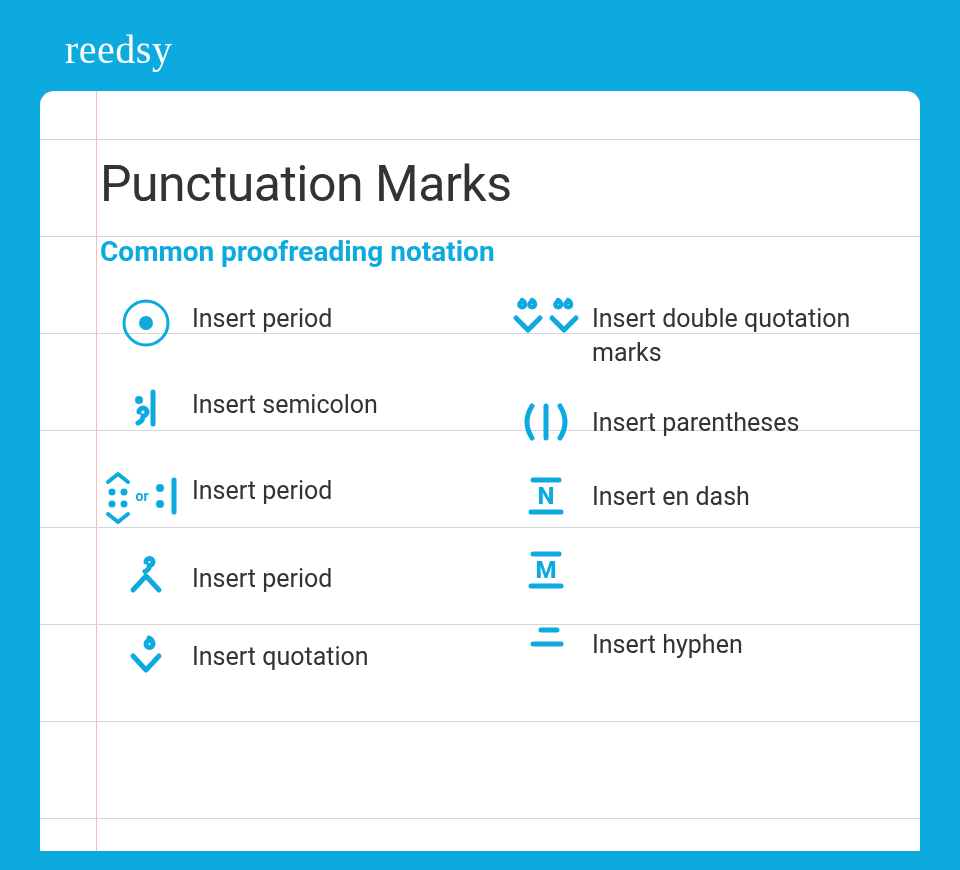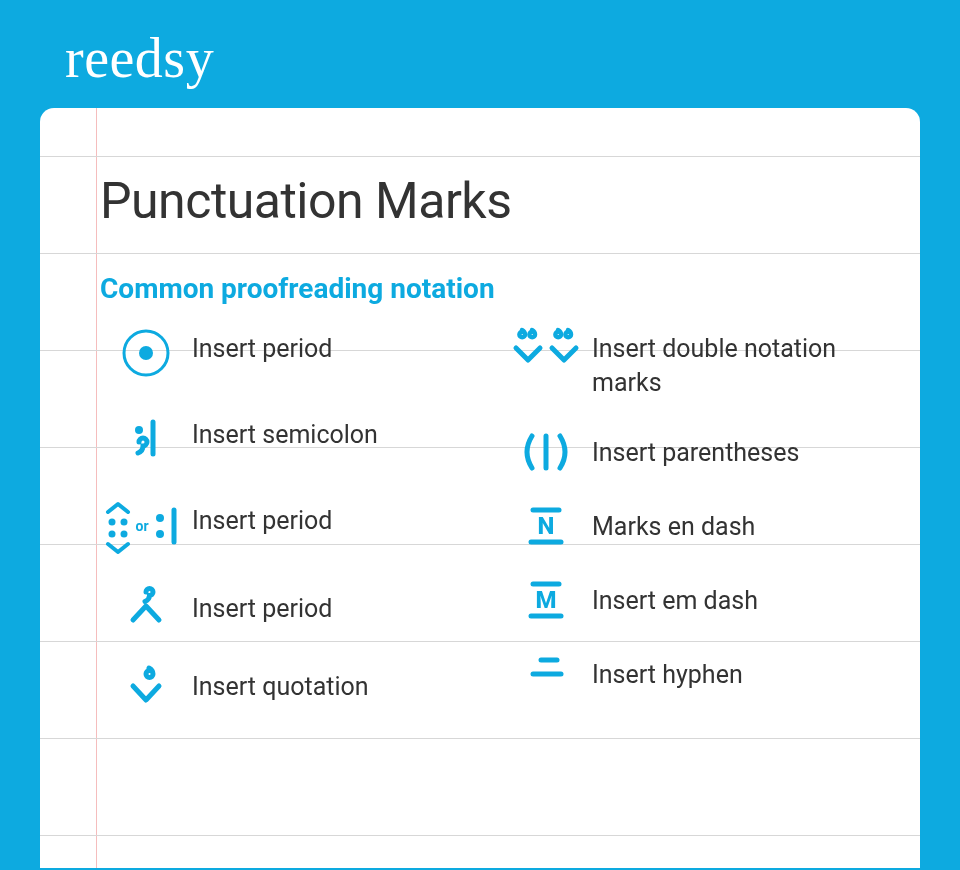--- a/index.html
+++ b/index.html
@@ -8,21 +8,21 @@
       height: 870px;
       background: #0daae0;
       font-family: -apple-system, BlinkMacSystemFont, "Segoe UI", Roboto, Helvetica, Arial, sans-serif;
       overflow: hidden;
     }
     .logo-wrap {
       padding: 26px 0 0 65px;
     }
     .logo {
       font-family: Georgia, 'Times New Roman', serif;
-      font-size: 56px;
+      font-size: 40px;
       color: #ffffff;
       letter-spacing: 0.5px;
     }
     .card {
       position: relative;
       margin: 18px 40px 0 40px;
       background: #ffffff;
       border-radius: 14px 14px 0 0;
       height: 760px;
       overflow: hidden;
@@ -46,28 +46,28 @@
       background: #f5bdbd;
     }
     .content {
       position: relative;
       padding: 64px 36px 0 60px;
     }
     .title {
       font-size: 50px;
       font-weight: 400;
       color: #333333;
-      margin-bottom: 42px;
+      margin-bottom: 22px;
       letter-spacing: -0.5px;
     }
     .subtitle {
       font-size: 28px;
       font-weight: 700;
       color: #0daae0;
-      margin-bottom: 21px;
+      margin-bottom: 28px;
     }
     .cols {
       display: flex;
       gap: 16px;
     }
     .col {
       flex: 1;
     }
     .entry {
       display: flex;
@@ -191,21 +191,21 @@
           <div class="mark">
             <svg width="72" height="46" viewBox="0 0 72 46">
               <path d="M6 22 L18 34 L30 22" fill="none" stroke="#0daae0" stroke-width="5" stroke-linecap="round" stroke-linejoin="round"></path>
               <path d="M42 22 L54 34 L66 22" fill="none" stroke="#0daae0" stroke-width="5" stroke-linecap="round" stroke-linejoin="round"></path>
               <path d="M12 4 q3 1.5 3 4.5 a2.8 2.8 0 1 1 -2.8 -2.8" fill="none" stroke="#0daae0" stroke-width="4.5" stroke-linecap="round"></path>
               <path d="M22 4 q3 1.5 3 4.5 a2.8 2.8 0 1 1 -2.8 -2.8" fill="none" stroke="#0daae0" stroke-width="4.5" stroke-linecap="round"></path>
               <path d="M48 4 q3 1.5 3 4.5 a2.8 2.8 0 1 1 -2.8 -2.8" fill="none" stroke="#0daae0" stroke-width="4.5" stroke-linecap="round"></path>
               <path d="M58 4 q3 1.5 3 4.5 a2.8 2.8 0 1 1 -2.8 -2.8" fill="none" stroke="#0daae0" stroke-width="4.5" stroke-linecap="round"></path>
             </svg>
           </div>
-          <div class="label">Insert double notation marks</div>
+          <div class="label">Insert double quotation marks</div>
         </div>
 
         <div class="entry">
           <div class="mark">
             <svg width="60" height="44" viewBox="0 0 60 44">
               <path d="M16 6 Q6 22 16 38" fill="none" stroke="#0daae0" stroke-width="5" stroke-linecap="round"></path>
               <line x1="30" y1="6" x2="30" y2="38" stroke="#0daae0" stroke-width="5" stroke-linecap="round"></line>
               <path d="M44 6 Q54 22 44 38" fill="none" stroke="#0daae0" stroke-width="5" stroke-linecap="round"></path>
             </svg>
           </div>
@@ -213,32 +213,31 @@
         </div>
 
         <div class="entry">
           <div class="mark">
             <svg width="54" height="44" viewBox="0 0 54 44">
               <line x1="14" y1="6" x2="40" y2="6" stroke="#0daae0" stroke-width="5" stroke-linecap="round"></line>
               <text x="27" y="30" font-size="24" font-weight="800" fill="#0daae0" text-anchor="middle">N</text>
               <line x1="12" y1="38" x2="42" y2="38" stroke="#0daae0" stroke-width="5" stroke-linecap="round"></line>
             </svg>
           </div>
-          <div class="label">Marks en dash</div>
+          <div class="label">Insert en dash</div>
         </div>
 
         <div class="entry">
           <div class="mark">
             <svg width="54" height="44" viewBox="0 0 54 44">
               <line x1="14" y1="6" x2="40" y2="6" stroke="#0daae0" stroke-width="5" stroke-linecap="round"></line>
               <text x="27" y="30" font-size="24" font-weight="800" fill="#0daae0" text-anchor="middle">M</text>
               <line x1="12" y1="38" x2="42" y2="38" stroke="#0daae0" stroke-width="5" stroke-linecap="round"></line>
             </svg>
           </div>
-          <div class="label">Insert em dash</div>
         </div>
 
         <div class="entry">
           <div class="mark">
             <svg width="54" height="34" viewBox="0 0 54 34">
               <line x1="22" y1="8" x2="38" y2="8" stroke="#0daae0" stroke-width="5" stroke-linecap="round"></line>
               <line x1="14" y1="22" x2="42" y2="22" stroke="#0daae0" stroke-width="5" stroke-linecap="round"></line>
             </svg>
           </div>
           <div class="label">Insert hyphen</div>

